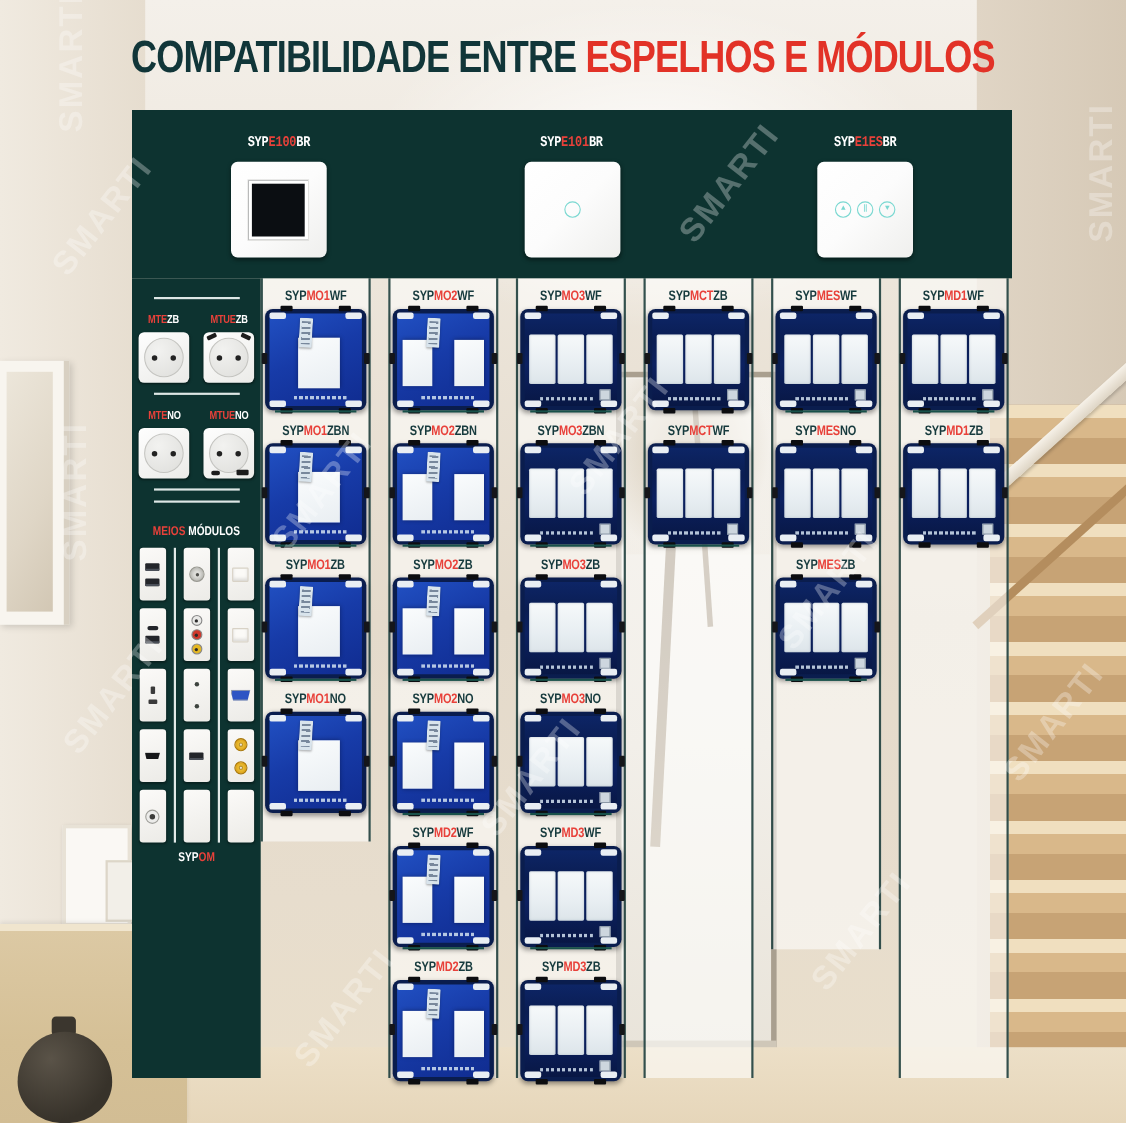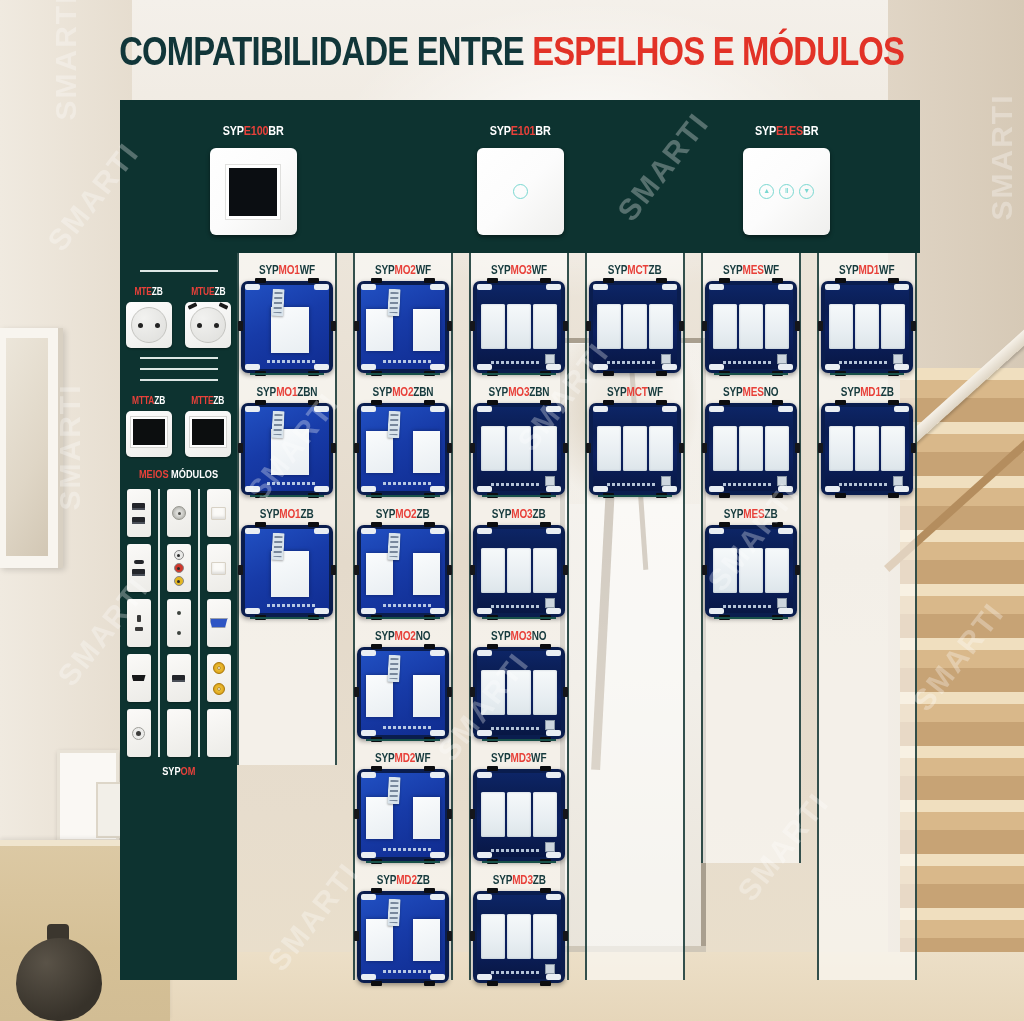--- a/index.html
+++ b/index.html
@@ -36,21 +36,21 @@
   .t-dark{color:#113639;}
   .t-red{color:#e23227;}
   .cond{display:inline-block;transform:scaleX(.8);transform-origin:50% 50%;white-space:nowrap;}
 
   
   .seg-w{color:#ffffff;}
   .seg-r{color:#e8413a;}
   .seg-d{color:#163a3d;}
 
   
-  #header-band{position:absolute;left:120px;top:100px;width:800px;height:153px;background:#0d3330;display:flex;z-index:6;}
+  #header-band{position:absolute;left:120px;top:100px;width:800px;height:153px;background:#0d3330;display:flex;z-index:6;font-family:Liberation Mono, monospace;}
   .ecell{flex:1;text-align:center;}
   .elabel{margin-top:23px;font-size:13.5px;font-weight:bold;letter-spacing:-.2px;}
   .plate{width:87px;height:87px;margin:9px auto 0;border-radius:6px;background:linear-gradient(135deg,#ffffff 0%,#fcfcfc 50%,#efefed 100%);box-shadow:0 2px 4px rgba(0,0,0,.45);position:relative;display:flex;align-items:center;justify-content:center;}
   .phole{width:48px;height:48px;background:#0b0e12;border:3px solid #ffffff;box-shadow:0 0 0 1px #e0e0de;}
   .pcircles{display:flex;gap:5px;align-items:center;justify-content:center;}
   .pcirc{width:15px;height:15px;border:1.5px solid #7ad8d1;border-radius:50%;color:#7ad8d1;font-size:7px;line-height:12px;text-align:center;font-weight:bold;box-sizing:border-box;}
 
   
   #sidebar{position:absolute;left:120px;top:253px;width:117px;height:727px;background:#0d3330;text-align:center;z-index:6;}
   #socket-rows{padding-top:8px;}
@@ -214,20 +214,37 @@
             <div class="cmark k1"></div>
             <div class="cmark k2"></div>
             <div class="cmark k3"></div>
             <div class="cmark k4"></div>
             <div class="face">
               <div class="sq1"></div>
               <div class="sticker"></div>
               <div class="pn"></div>
             </div>
           </div><div class="cdiv"></div></div>
+        <div class="entry"><div class="mlabel cond"><span class="seg-d">SYP</span><span class="seg-r">MO1</span><span class="seg-d">NO</span></div><div class="module v-m1">
+            <div class="clip c1"></div>
+            <div class="clip c2"></div>
+            <div class="clip c3"></div>
+            <div class="clip c4"></div>
+            <div class="scl"></div>
+            <div class="scr"></div>
+            <div class="cmark k1"></div>
+            <div class="cmark k2"></div>
+            <div class="cmark k3"></div>
+            <div class="cmark k4"></div>
+            <div class="face">
+              <div class="sq1"></div>
+              <div class="sticker"></div>
+              <div class="pn"></div>
+            </div>
+          </div></div>
       </div>
       <div class="strip" style="left: 353px; height: 727px;">
         <div class="entry"><div class="mlabel cond"><span class="seg-d">SYP</span><span class="seg-r">MO2</span><span class="seg-d">WF</span></div><div class="module v-m2">
             <div class="clip c1"></div>
             <div class="clip c2"></div>
             <div class="clip c3"></div>
             <div class="clip c4"></div>
             <div class="scl"></div>
             <div class="scr"></div>
             <div class="cmark k1"></div>
@@ -622,30 +639,32 @@
           <div class="sitem"><div class="slabel cond"><span class="seg-r">MTE</span><span class="seg-w">ZB</span></div><div class="prod">
               <div class="scirc"></div>
             </div></div>
           <div class="sitem"><div class="slabel cond"><span class="seg-r">MTUE</span><span class="seg-w">ZB</span></div><div class="prod">
               <div class="scirc"></div>
               <div class="uslot ul"></div>
               <div class="uslot ur"></div>
             </div></div>
         </div>
         <div class="sdiv"></div>
+        <div class="srow">
+          <div class="sitem"><div class="slabel cond"><span class="seg-r">MTE</span><span class="seg-w">NO</span></div><div class="prod">
+              <div class="scirc"></div>
+            </div></div>
+          <div class="sitem"><div class="slabel cond"><span class="seg-r">MTUE</span><span class="seg-w">NO</span></div><div class="prod">
+              <div class="scirc"></div>
+              <div class="ubc"></div>
+              <div class="uba"></div>
+            </div></div>
+        </div>
         <div class="sdiv"></div>
         <div class="sdiv"></div>
-        <div class="srow">
-          <div class="sitem"><div class="slabel cond"><span class="seg-r">MTTA</span><span class="seg-w">ZB</span></div><div class="prod">
-              <div class="tscreen"></div>
-            </div></div>
-          <div class="sitem"><div class="slabel cond"><span class="seg-r">MTTE</span><span class="seg-w">ZB</span></div><div class="prod">
-              <div class="tscreen"></div>
-            </div></div>
-        </div>
       </div>
     <div id="meios-title" class="cond"><span class="seg-r">MEIOS</span><span class="seg-w"> MÓDULOS</span></div>
     <div id="meios-grid">
         <div class="meios-col">
           <div class="tile t-usb-double">
             <div class="i-usba"></div>
             <div class="i-usba"></div>
           </div>
           <div class="tile t-usbc-usba">
             <div class="i-usbc"></div>

